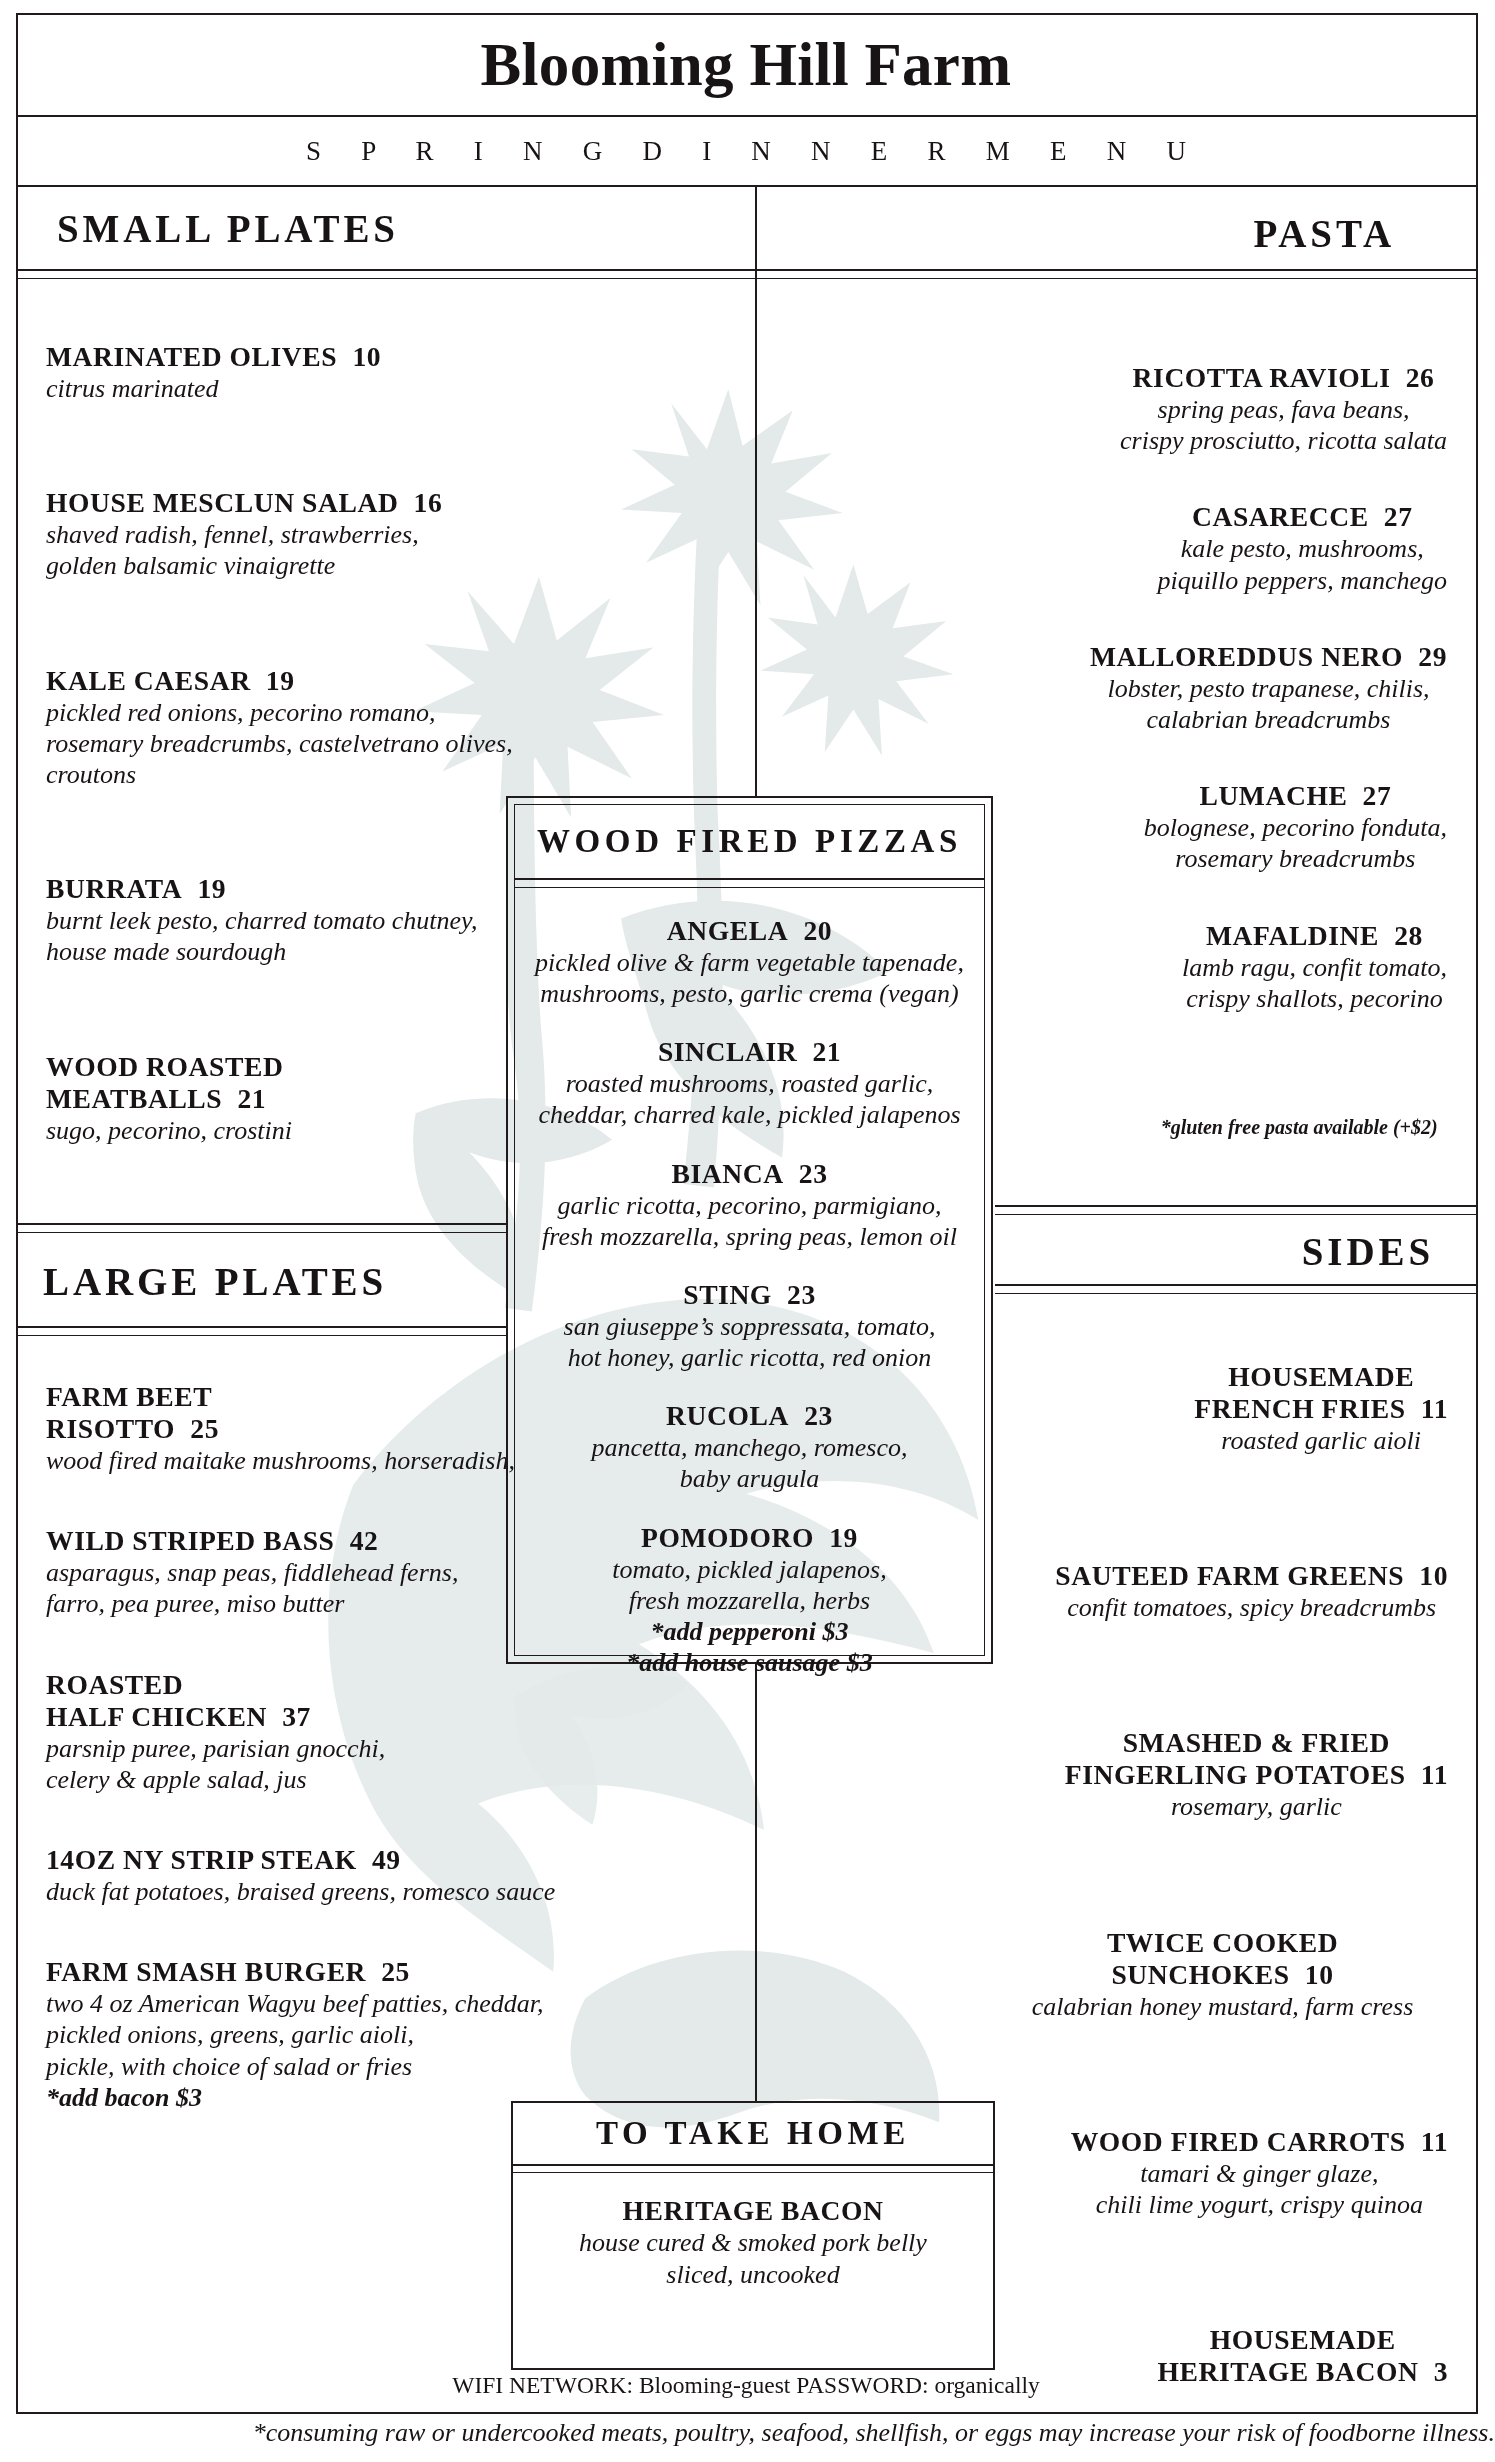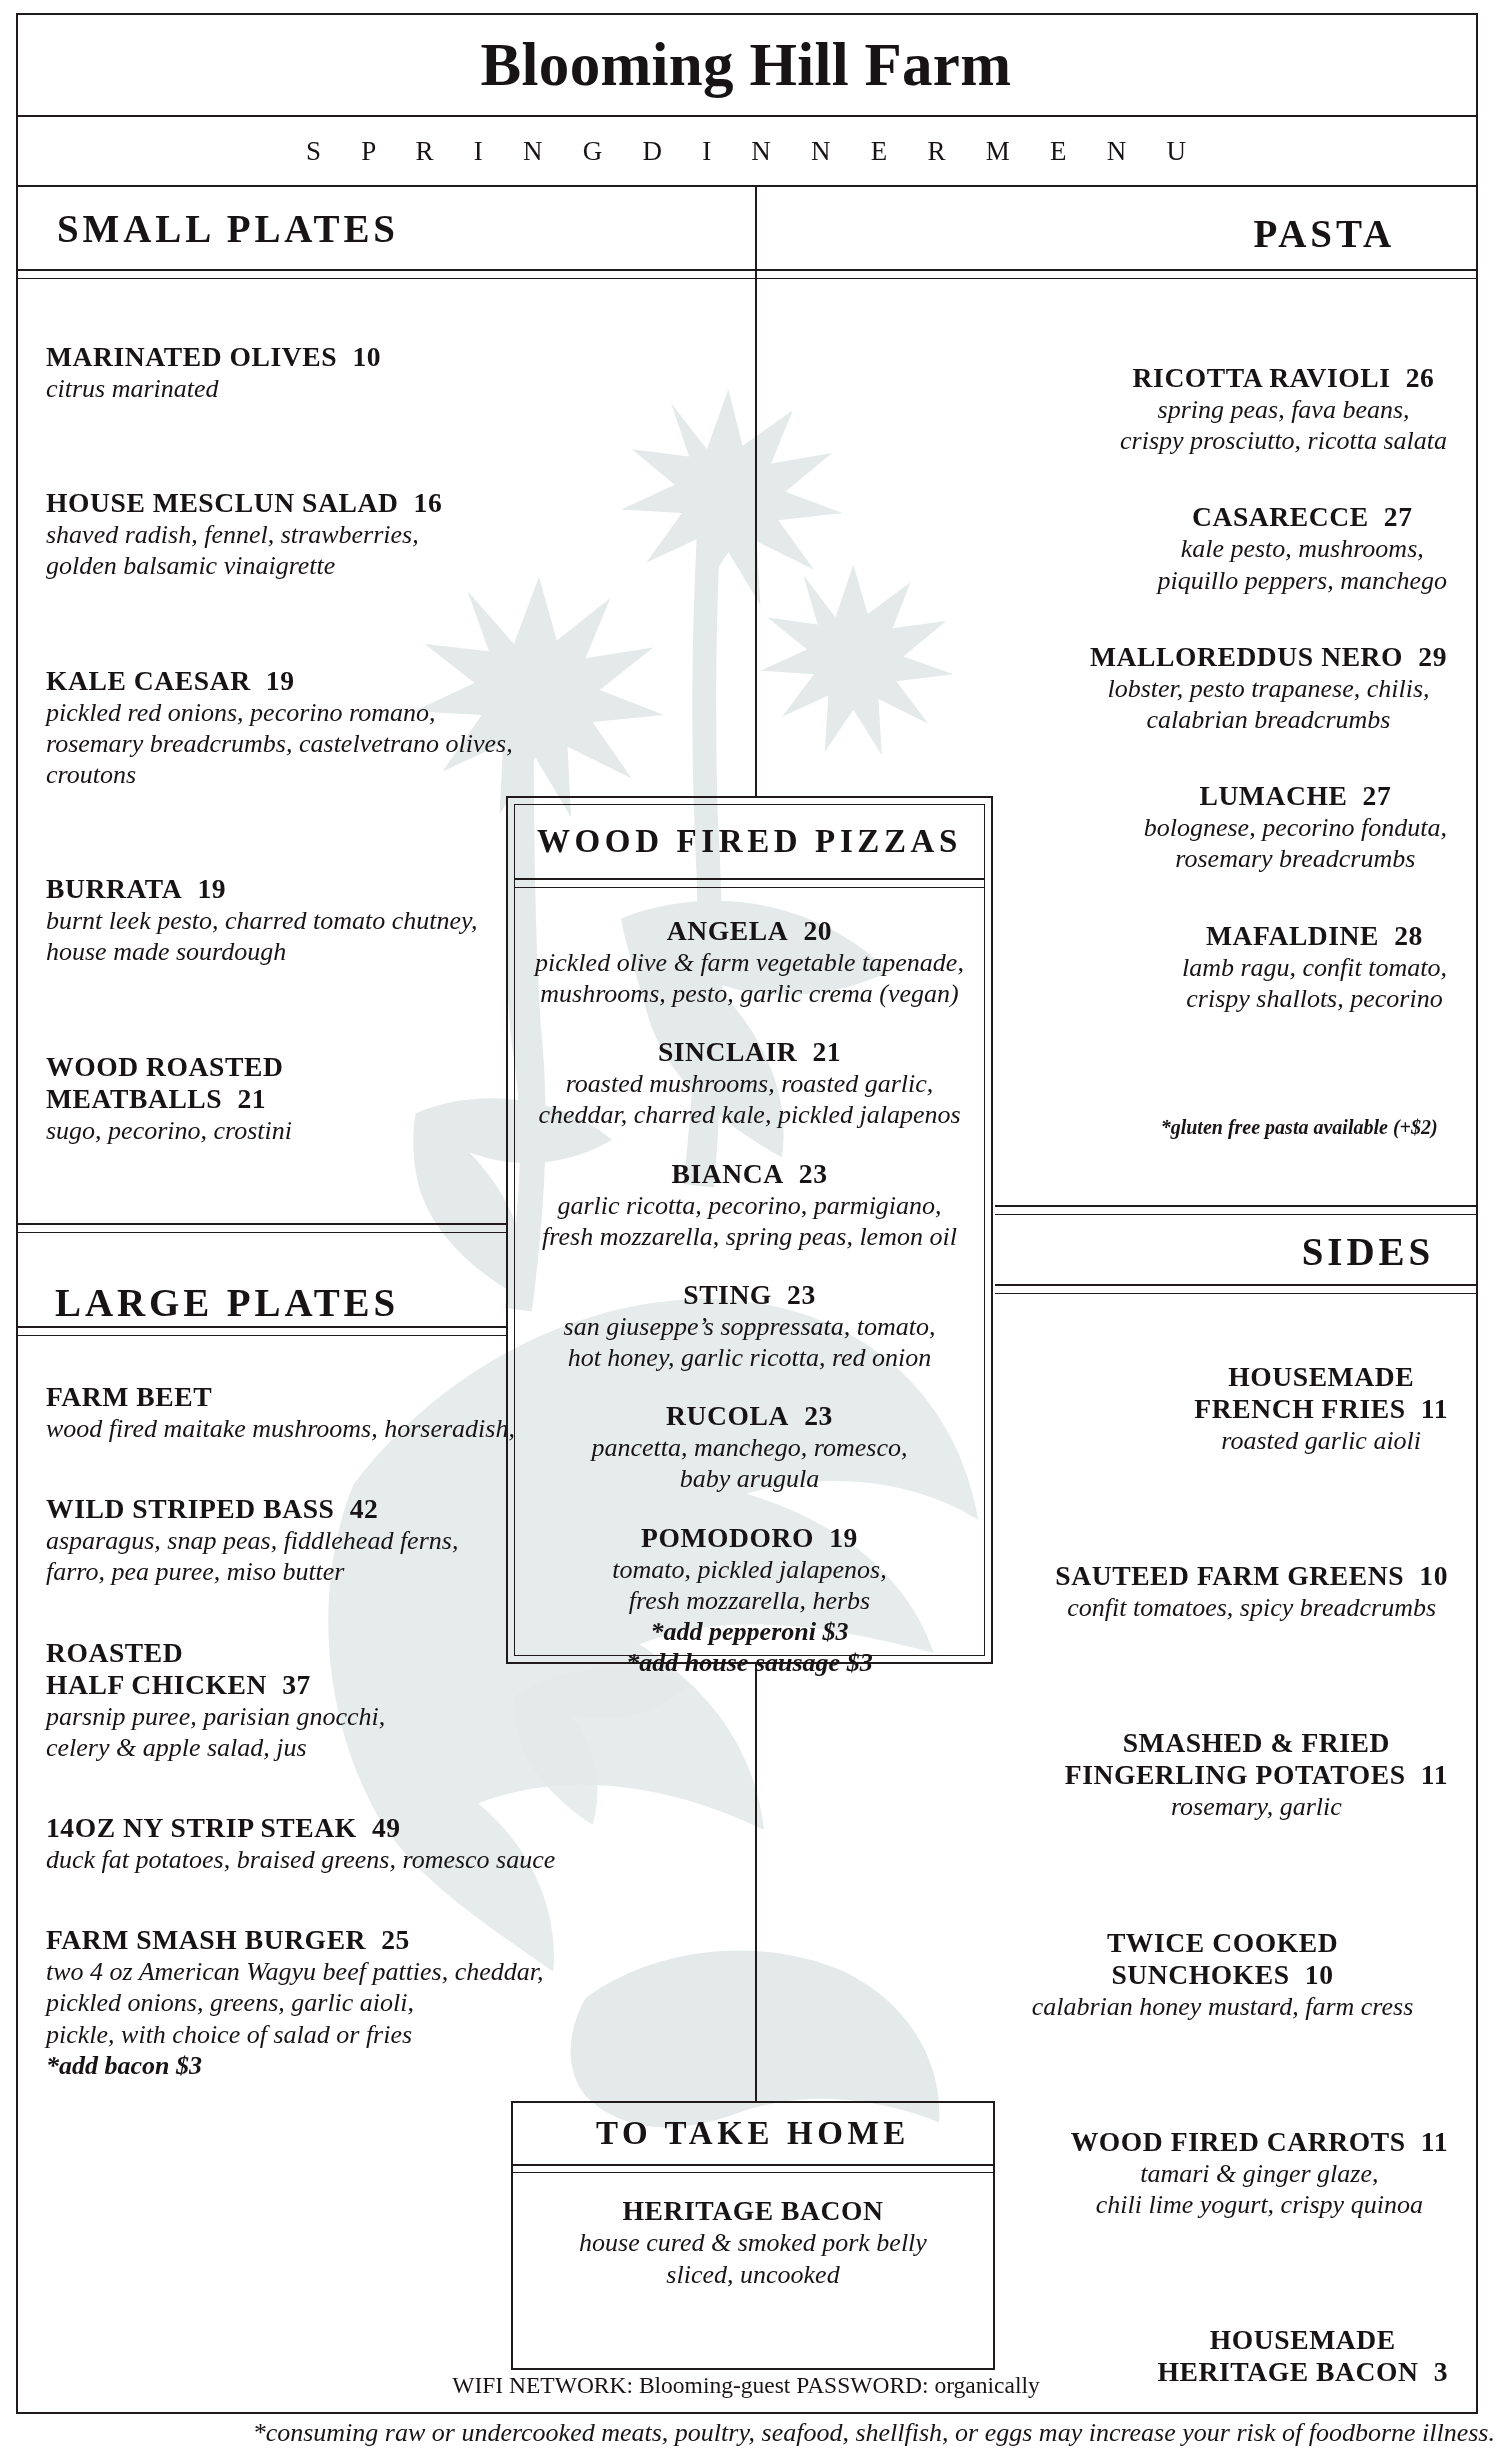--- a/index.html
+++ b/index.html
@@ -169,29 +169,30 @@
       <div class="t auto-hide"><span>MAFALDINE</span><span class="price auto-hide">28</span></div>
 
       <div class="d auto-hide">lamb ragu, confit tomato,</div>
       <div class="d auto-hide">crispy shallots, pecorino</div>
 
     </div>
   <div class="pasta-note">*gluten free pasta available (+$2)</div>
   </div>
 
 <div class="drule" style="left:16px;top:1223px;width:490px;"></div>
-<div class="layer" style="left:16px;top:1237px;width:532px;height:88px;display:flex;align-items:flex-end;padding-left:39px;box-sizing:border-box;">
+<div class="layer" style="left:16px;top:1237px;width:532px;height:88px;display:flex;align-items:center;padding-left:27px;box-sizing:border-box;">
   <span class="sec">LARGE PLATES</span>
 </div>
 <div class="drule" style="left:16px;top:1326px;width:490px;"></div>
 
 <div class="items" id="large-items">
 
     <div class="item">
       <div class="t auto-hide"><span>FARM BEET</span></div>
+      <div class="t auto-hide"><span>RISOTTO</span><span class="price auto-hide">25</span></div>
       <div class="d auto-hide">wood fired maitake mushrooms, horseradish,</div>
 
     </div>
 
     <div class="item">
       <div class="t auto-hide"><span>WILD STRIPED BASS</span><span class="price auto-hide">42</span></div>
 
       <div class="d auto-hide">asparagus, snap peas, fiddlehead ferns,</div>
       <div class="d auto-hide">farro, pea puree, miso butter</div>
 

